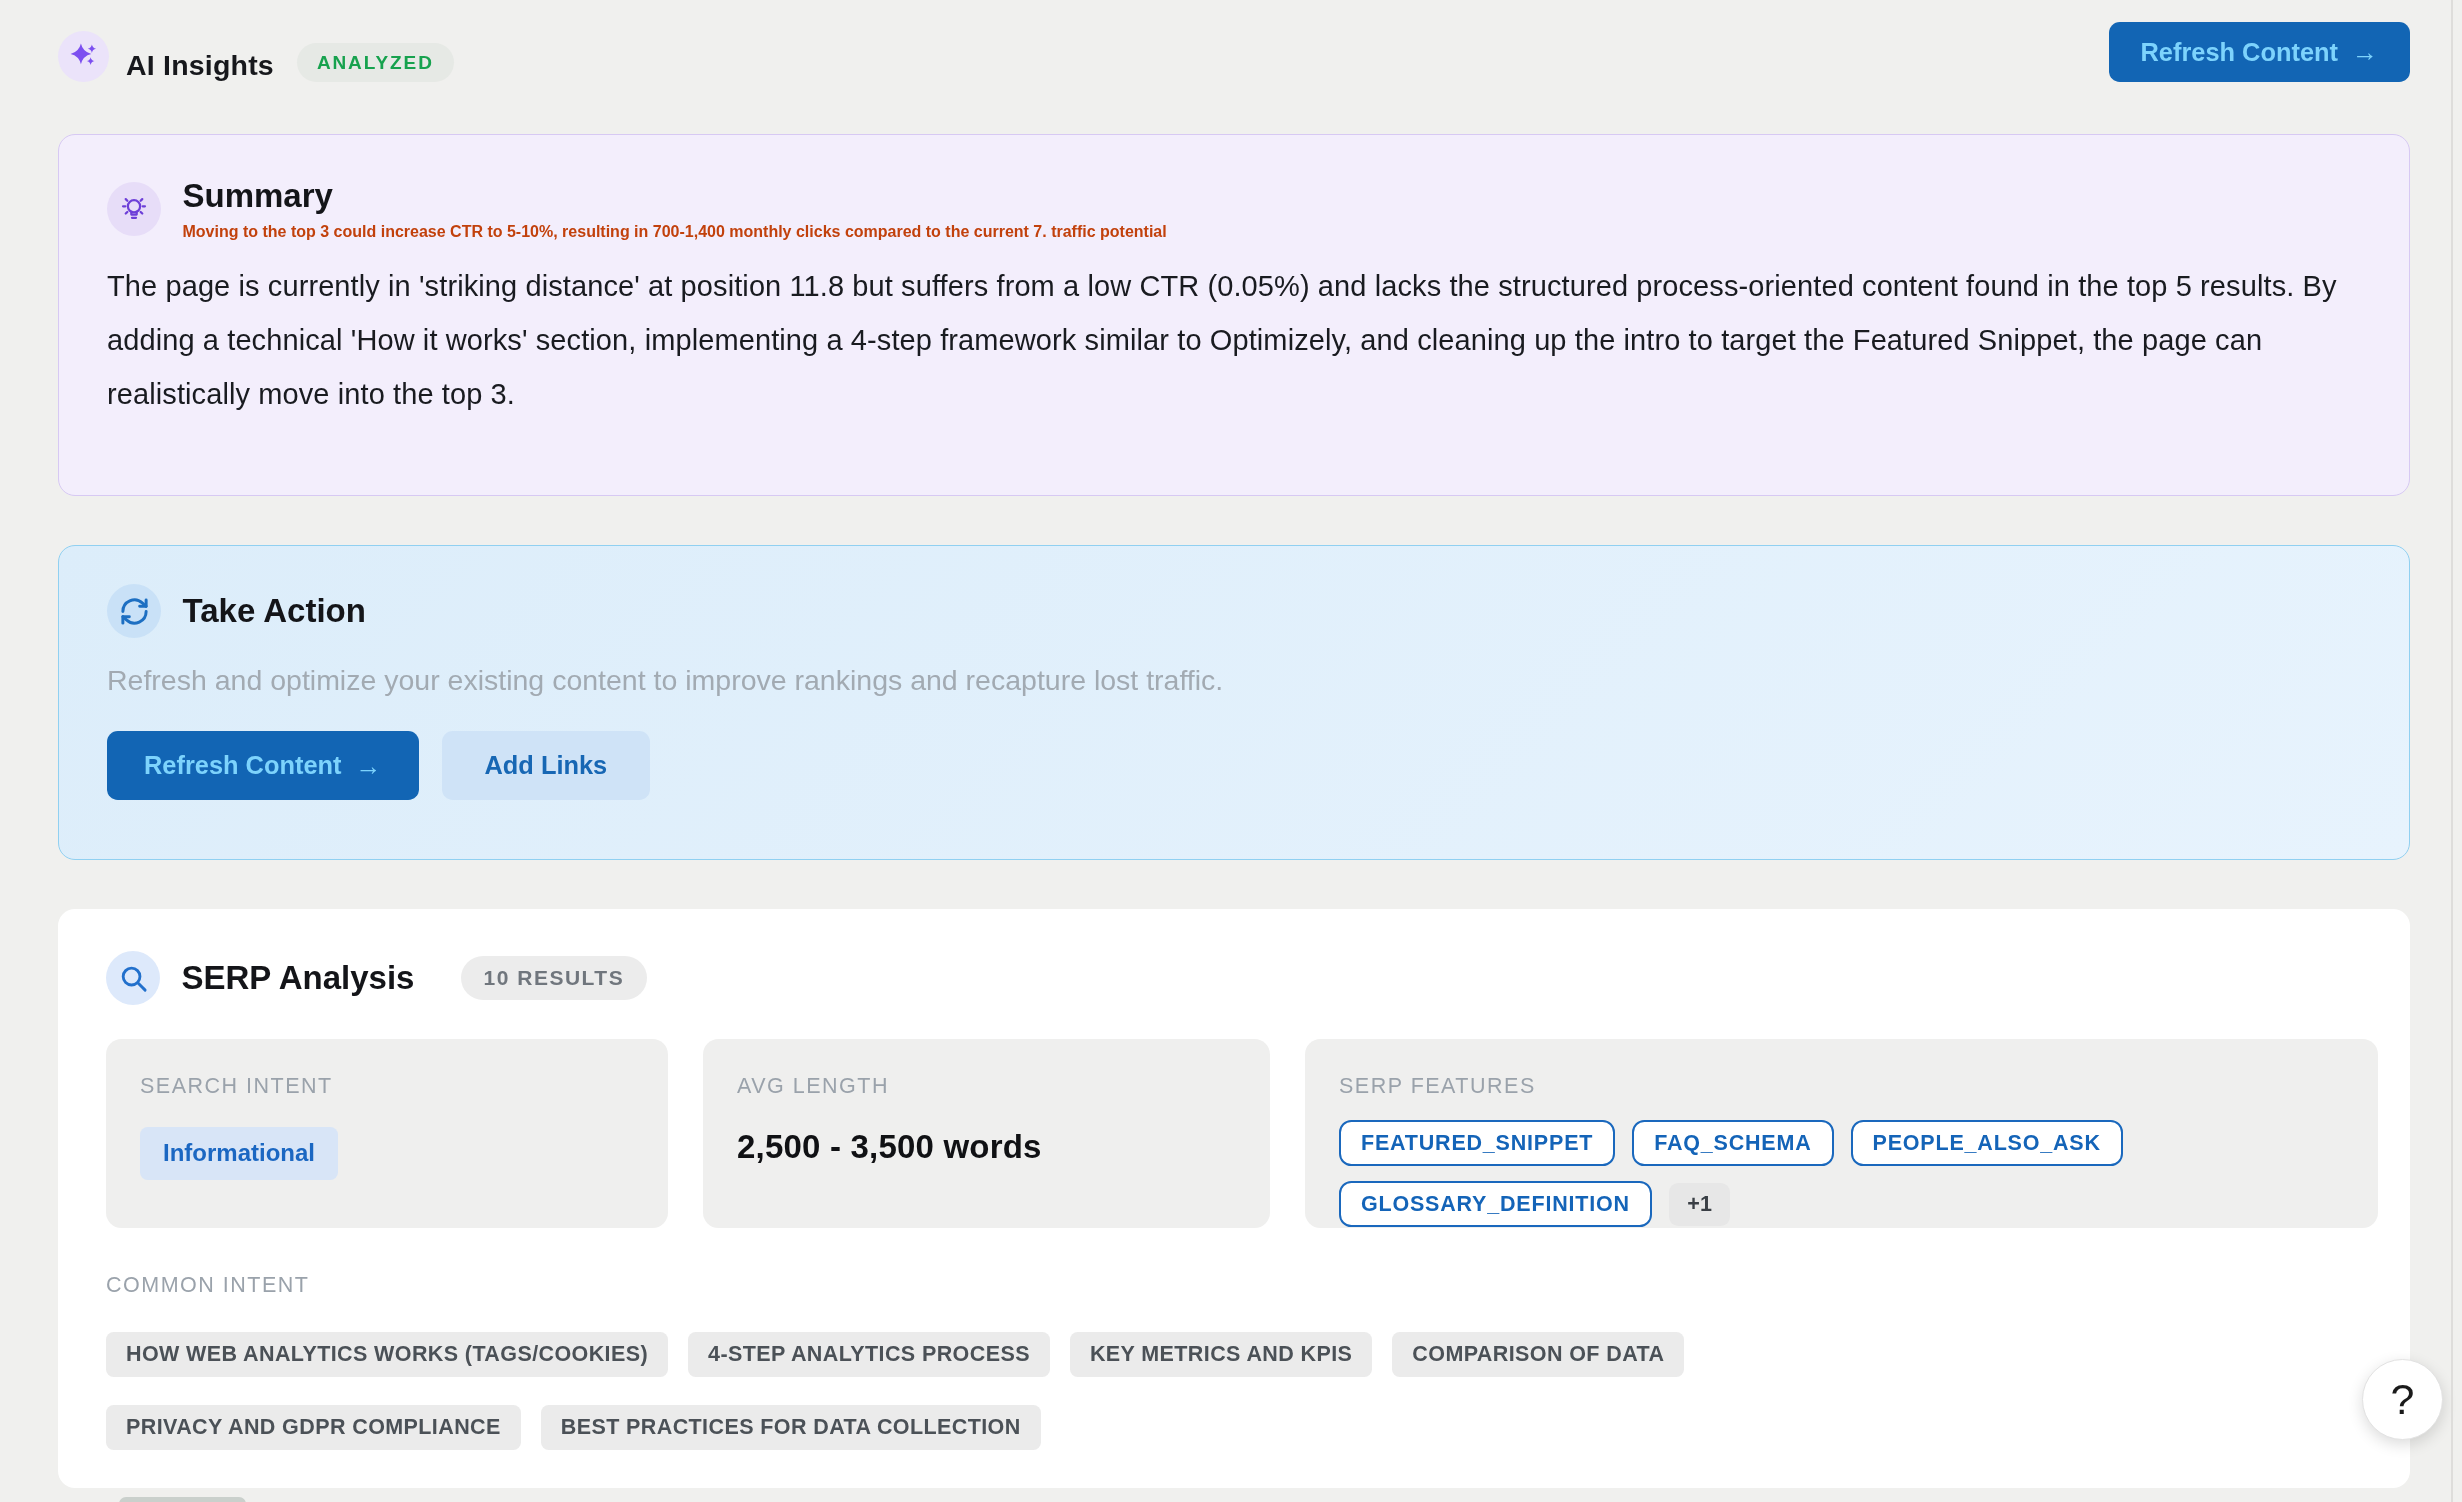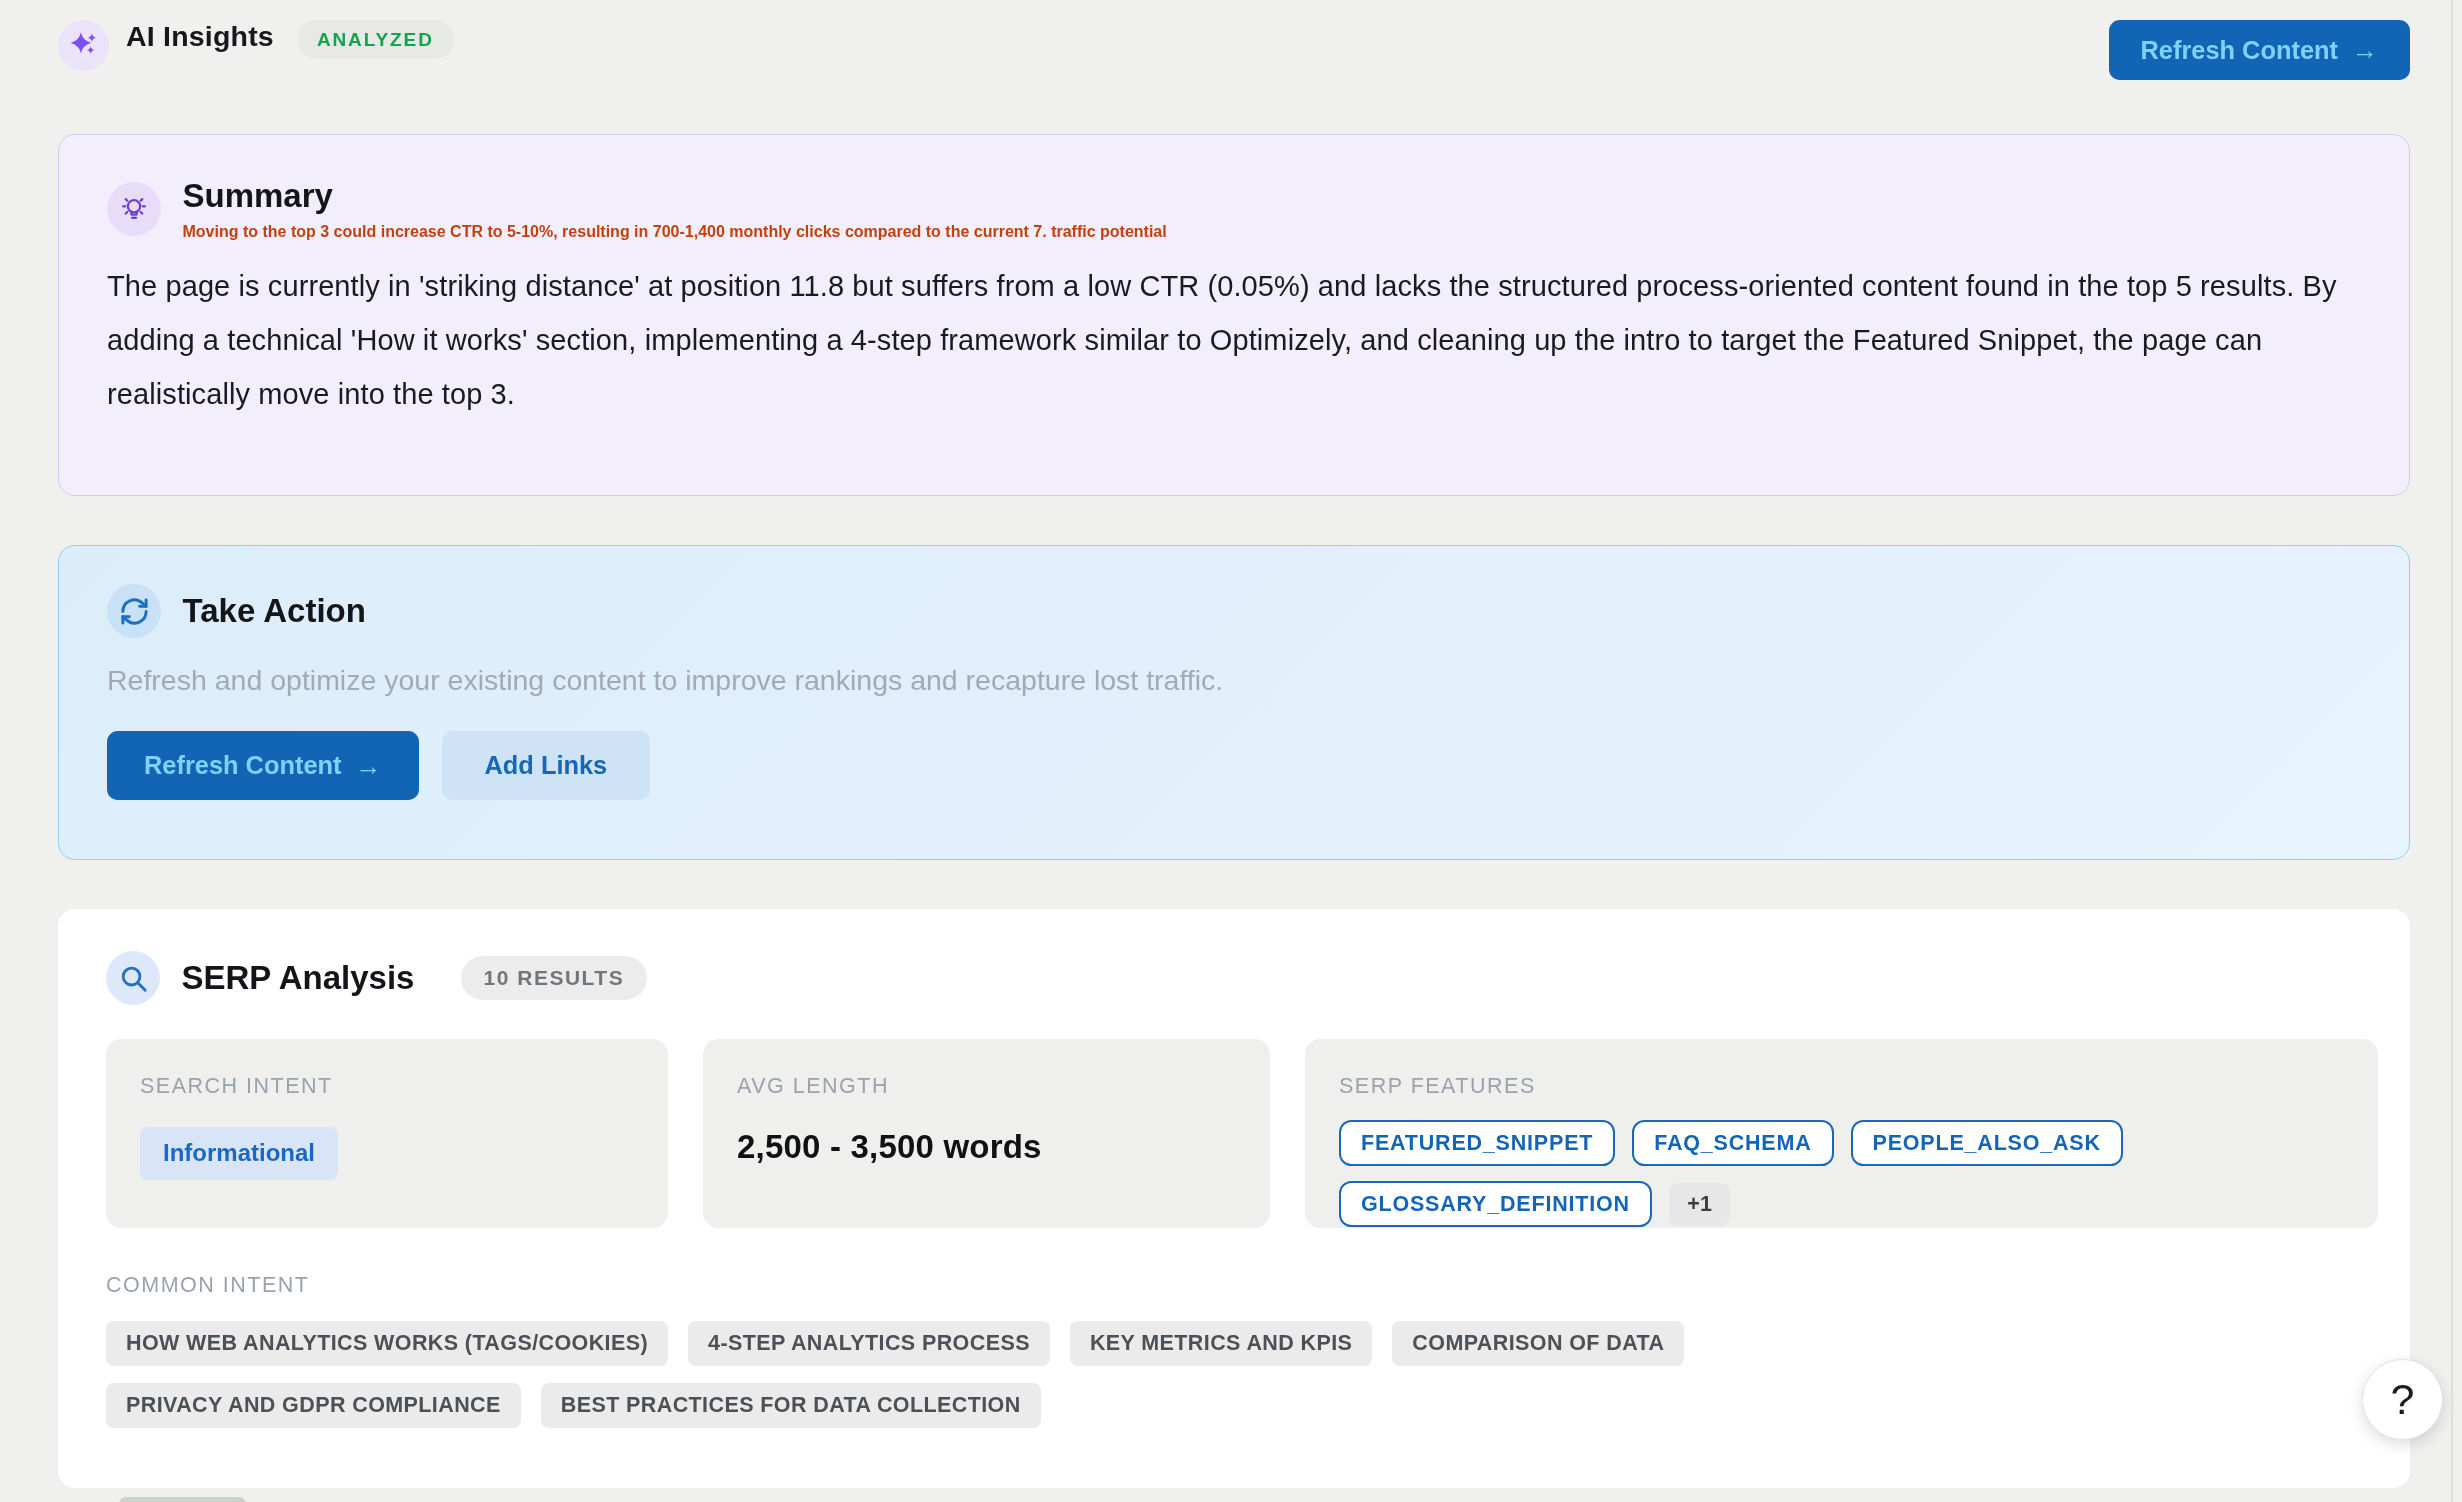--- a/index.html
+++ b/index.html
@@ -7,21 +7,21 @@
   body {
     width:2462px; height:1502px;
     background:#f0f0ee;
     font-family:"Liberation Sans", sans-serif;
     position:relative; overflow:hidden;
     color:#17181c;
   }
   .wrap { width:2462px; padding:20px 52px 0 58px; }
 
   
-  .topbar { display:flex; align-items:flex-start; height:62px; margin-bottom:52px; }
+  .topbar { display:flex; align-items:flex-end; height:62px; margin-bottom:52px; }
   .icon-circle-sm {
     width:51px; height:51px; border-radius:50%;
     background:#ebe3fa; display:flex; align-items:center; justify-content:center; flex:none;
   }
   .page-title { font-size:28.5px; font-weight:700; margin-left:17px; letter-spacing:0.2px; }
   .status-badge {
     margin-left:23px; background:#e6e9e5; color:#17a24e;
     font-size:19px; font-weight:700; letter-spacing:1.9px;
     padding:8.5px 20px; border-radius:769px;
   }
@@ -99,21 +99,21 @@
   .more-chip {
     background:#e7e7e7; color:#3a3f45;
     font-size:21.5px; font-weight:700; padding:9.2px 18.5px; border-radius:9.2px; cursor:pointer;
   }
 
   .topics-label { font-size:21.5px; font-weight:500; color:#9aa2ab; letter-spacing:1.5px; margin-top:45px; }
   .topic-chips { display:flex; flex-wrap:wrap; gap:17px 20px; margin-top:23px; max-width:2001px; }
   .tchip {
     background:#ebebeb; color:#4b5157;
     font-size:21.5px; font-weight:700; letter-spacing:0.4px;
-    padding:10px 20px; border-radius:7.7px; white-space:nowrap;
+    padding:10px 20px; border-radius:7.7px; white-space:nowrap;margin-top:11px;
   }
 
   
   .help-fab {
     position:absolute; left:2362px; top:1359px;
     width:81px; height:81px; border-radius:50%;
     background:#ffffff; border:0.8px solid #e2e2e2;
     box-shadow:0 4.6px 15.4px rgba(0,0,0,.14);
     display:flex; align-items:center; justify-content:center;
     font-size:43px; color:#1b1b1b; cursor:pointer;

